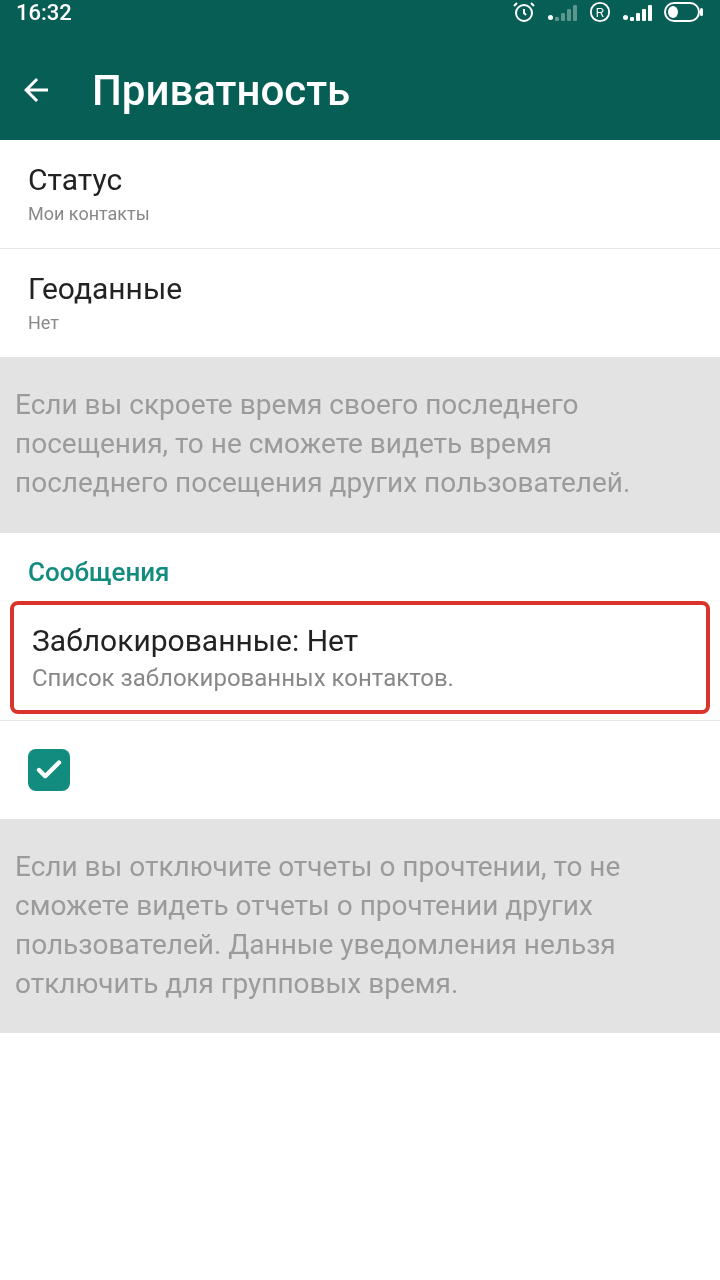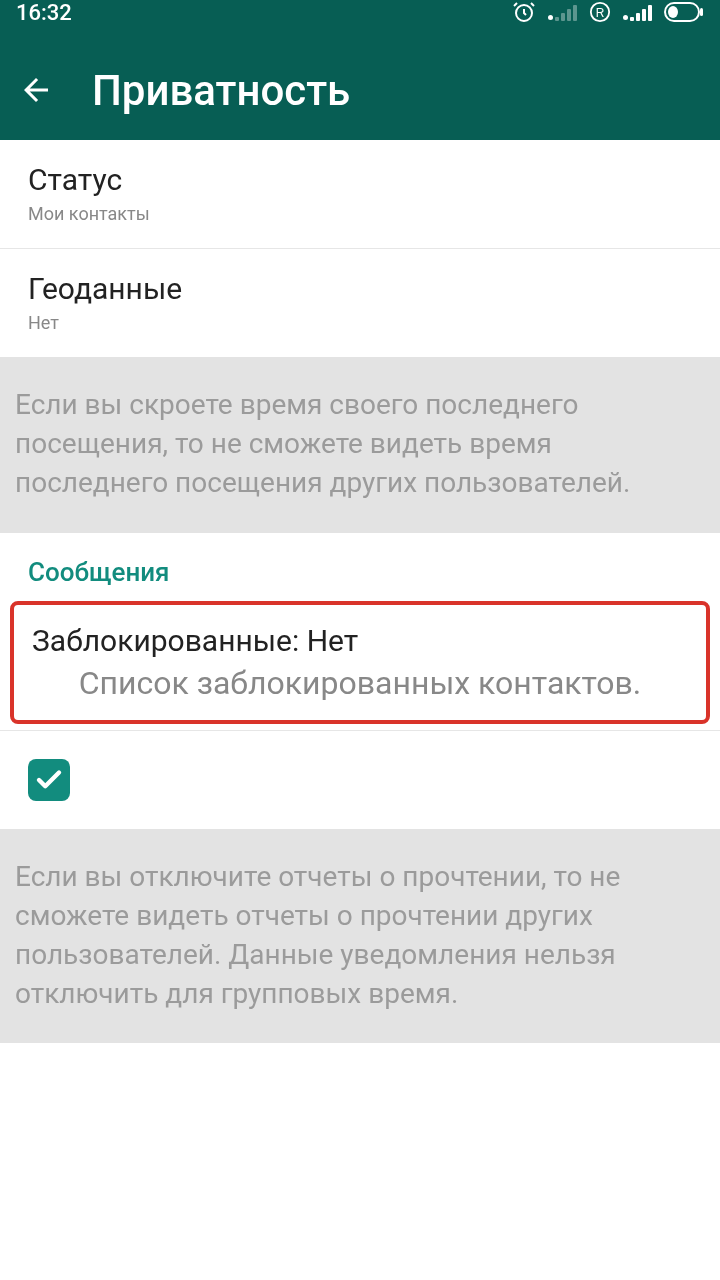--- a/index.html
+++ b/index.html
@@ -56,21 +56,21 @@
   }
   
   .highlight-box {
     border: 4px solid #d9332a;
     border-radius: 8px;
     margin: 4px 10px 6px 10px;
     padding: 18px 18px 18px 18px;
     background: #fff;
   }
   .highlight-title { font-size: 30px; color: #222; margin-bottom: 6px; }
-  .highlight-sub { font-size: 32px; color: #888; text-align: center; }
+  .highlight-sub { font-size: 24px; color: #888; }
   
   .divider { height: 1px; background: #e6e6e6; }
   
   .toggle-row {
     background: #fff;
     display: flex;
     align-items: center;
     justify-content: space-between;
     padding: 28px 26px 28px 28px;
   }

